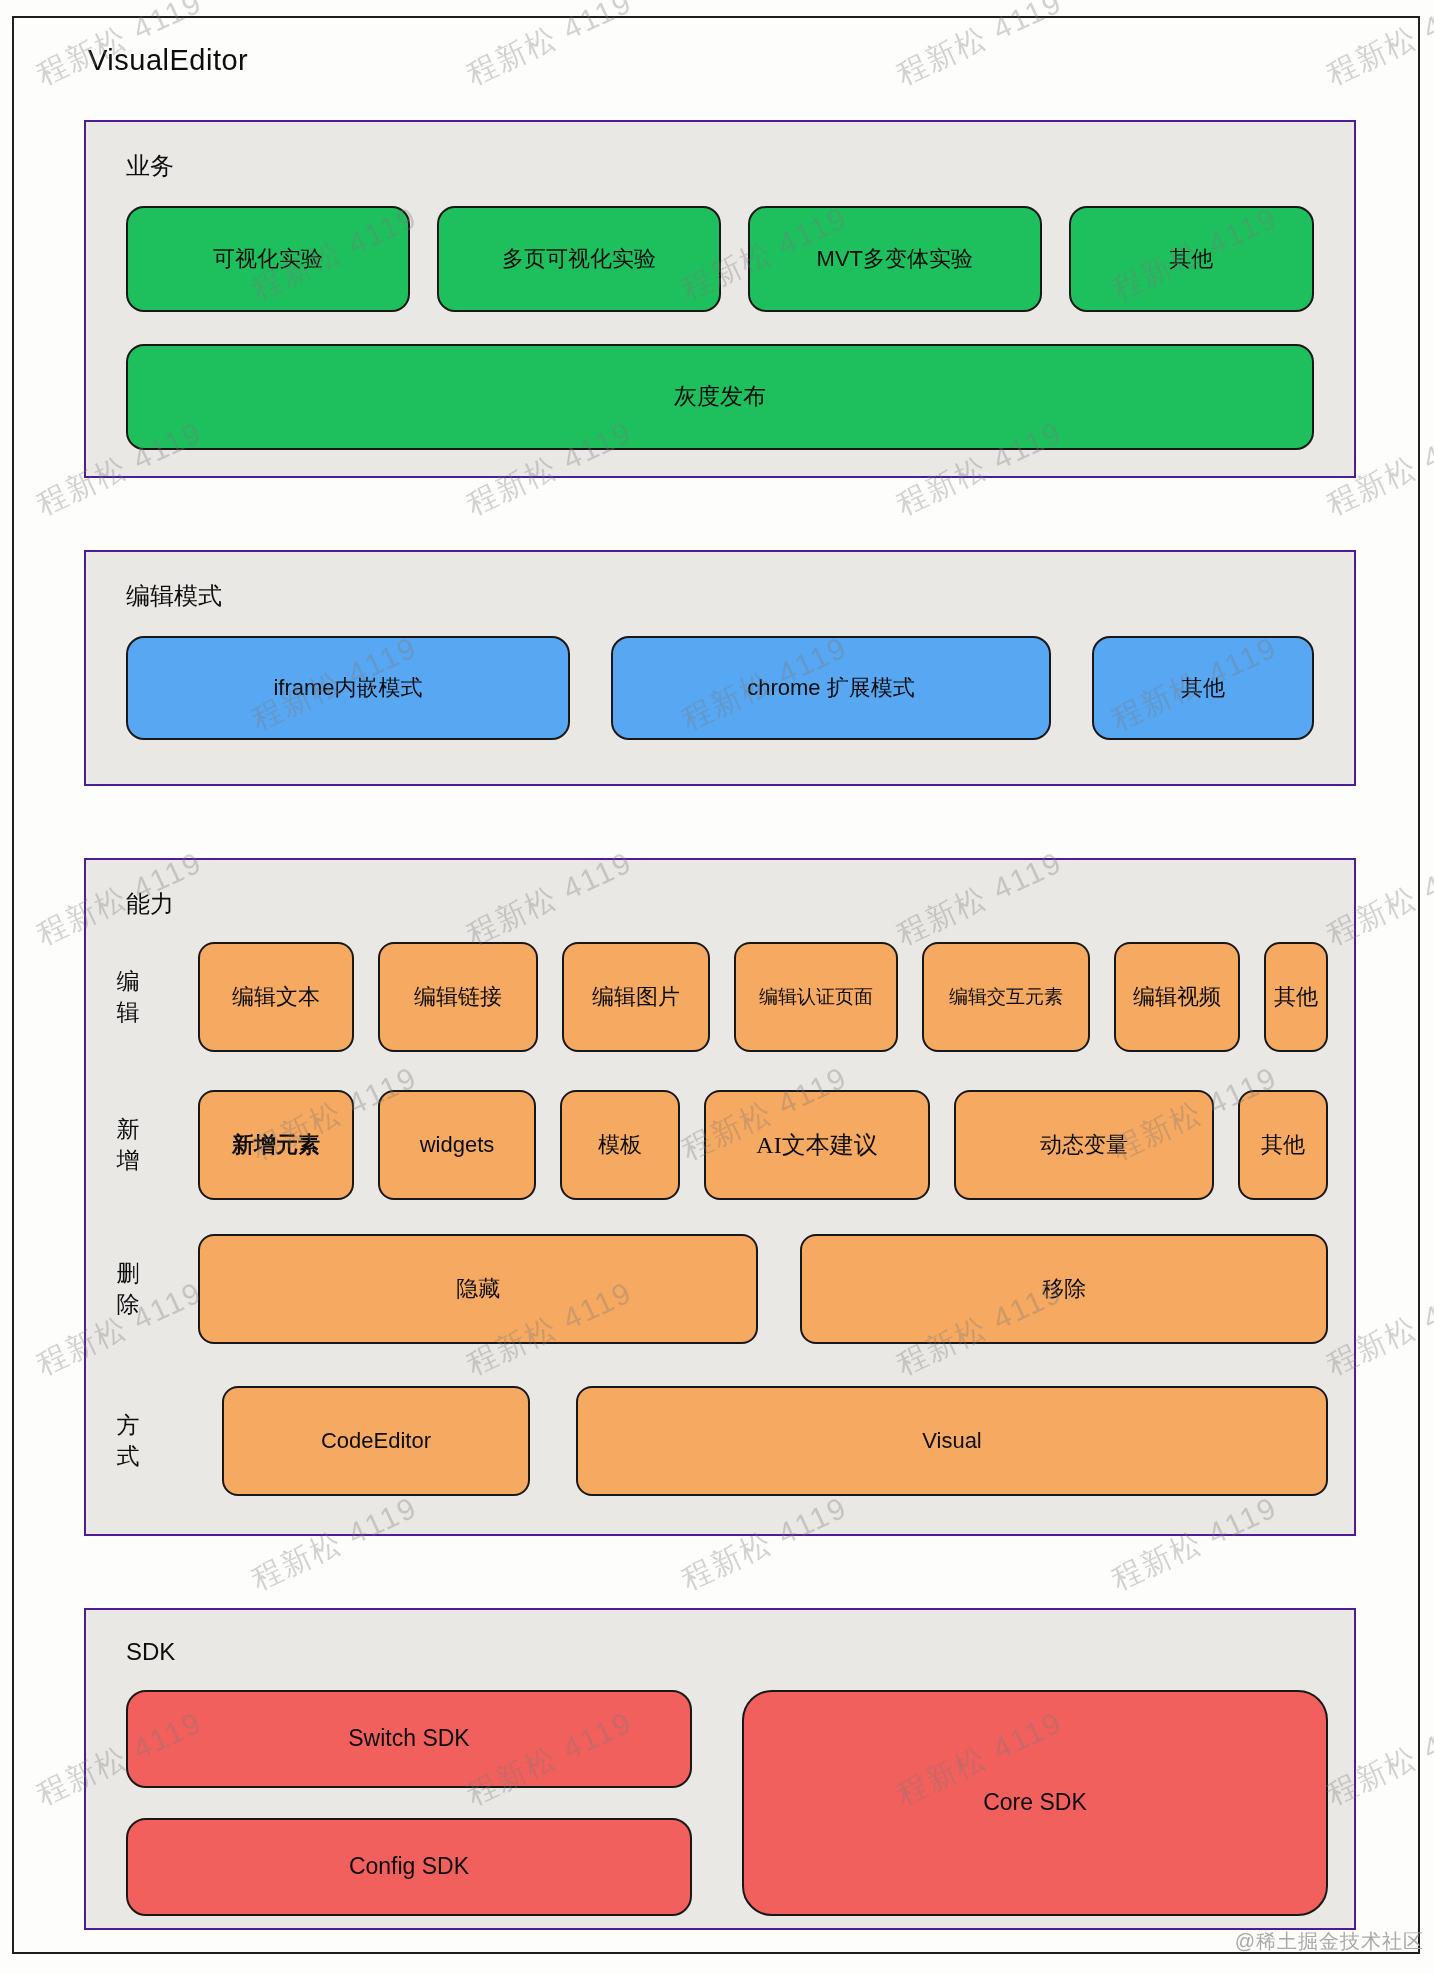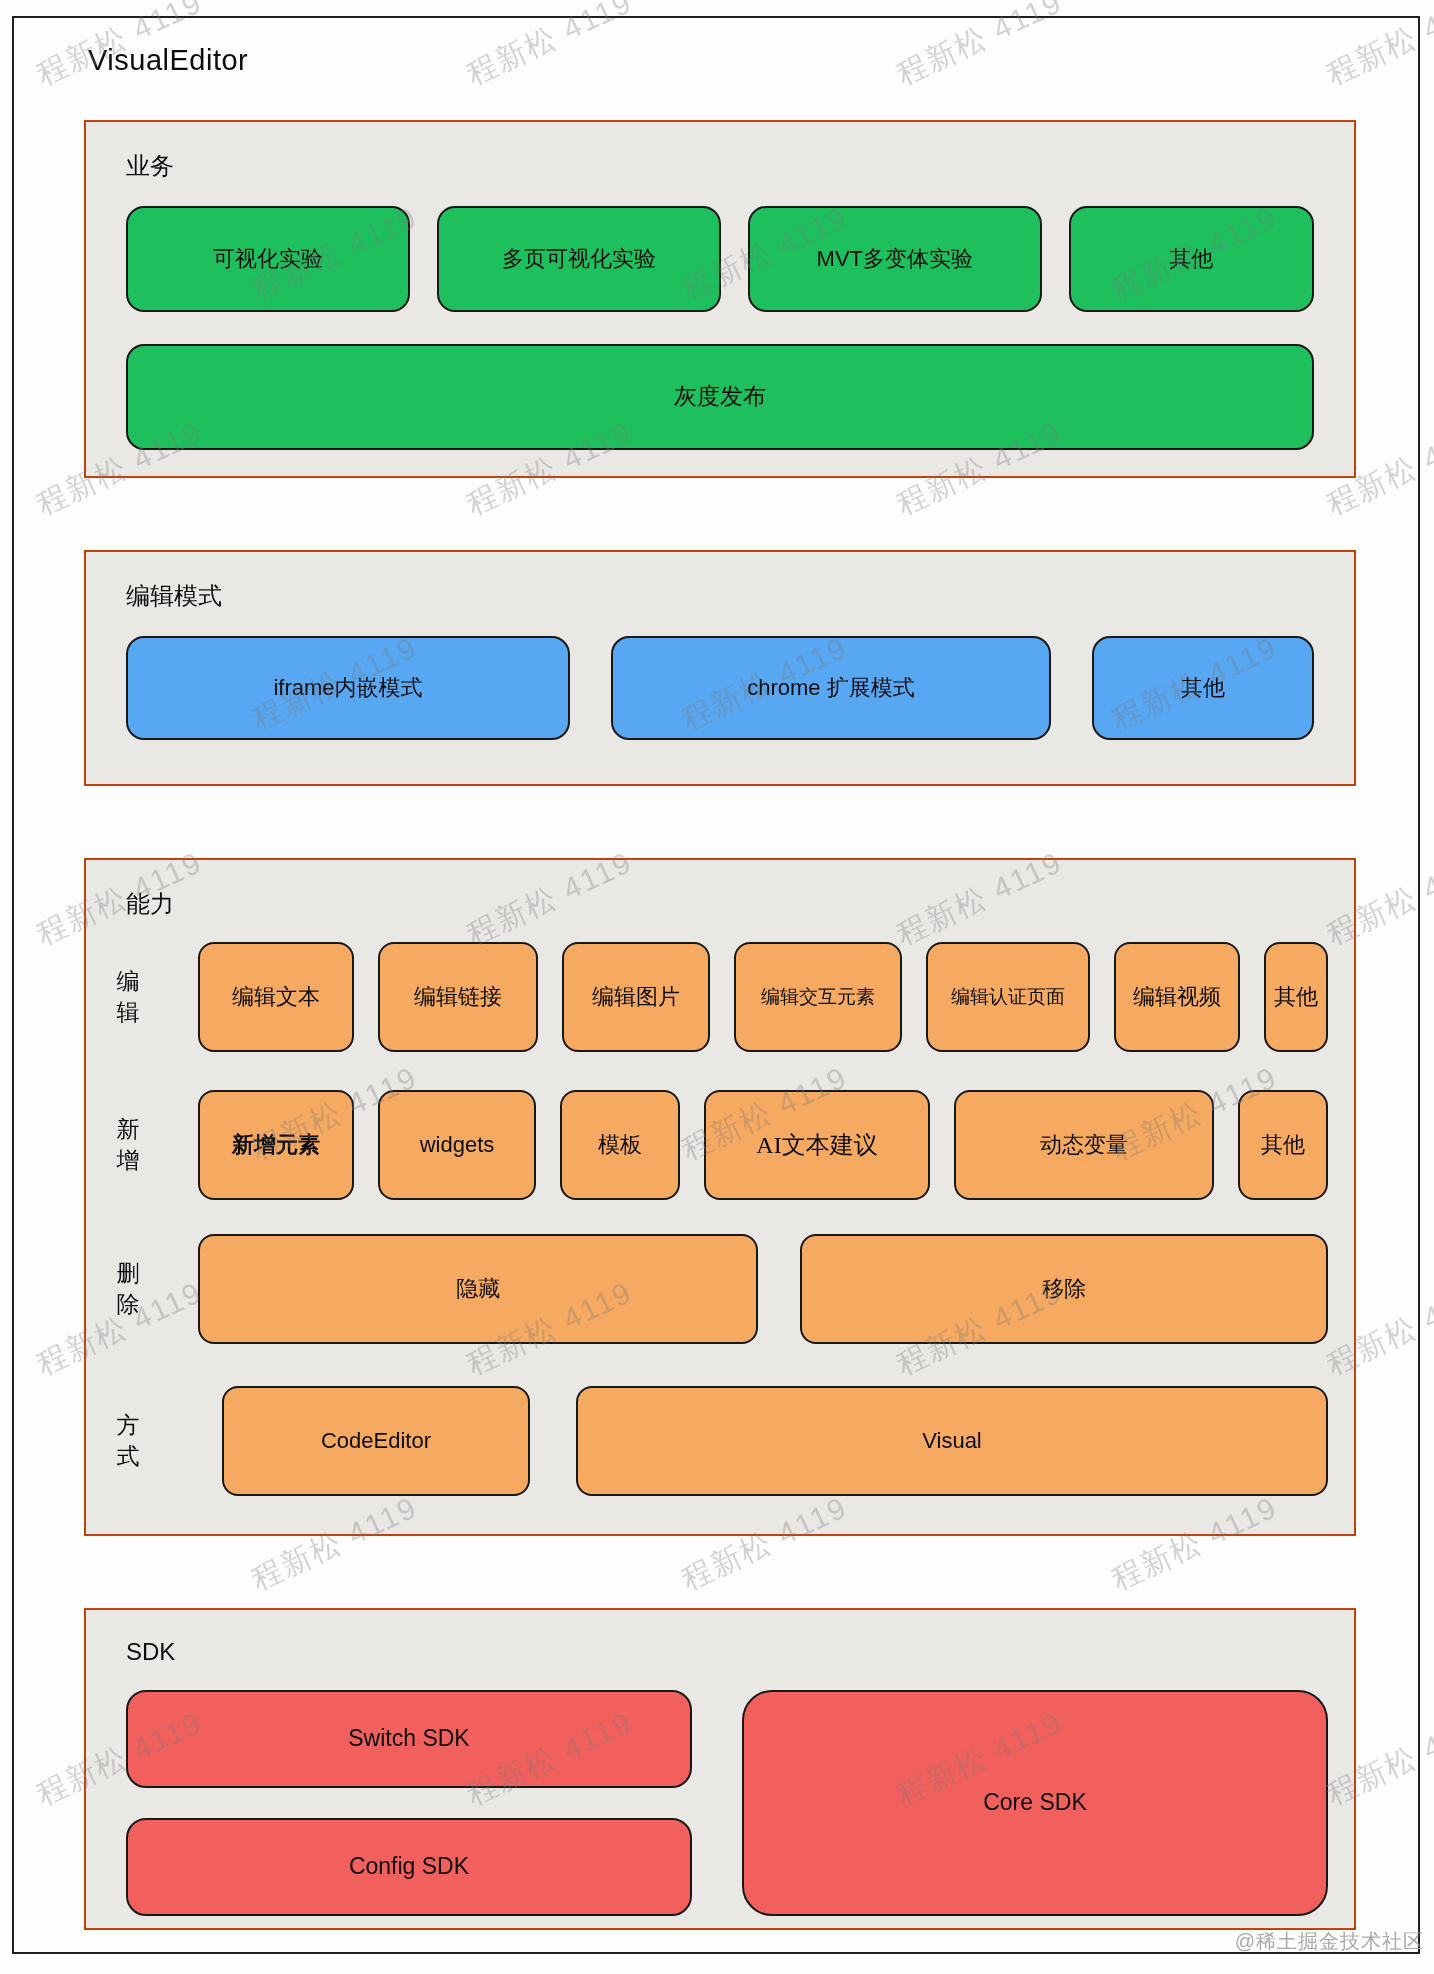--- a/index.html
+++ b/index.html
@@ -13,21 +13,21 @@
     position:absolute; left:12px; top:16px; width:1408px; height:1938px;
     border:2px solid #1f1f1f; box-sizing:border-box; background:transparent;
   }
   .page-title{
     position:absolute; left:88px; top:44px;
     font-size:29px; letter-spacing:.5px; color:#0d0d0d;
   }
   .section{
     position:absolute; left:84px; width:1272px;
     background:var(--section-bg,#e9e8e5);
-    border:2px solid #c2410c; box-sizing:border-box;
+    border:2px solid #4c1d95; box-sizing:border-box;
   }
   .section-label{
     position:absolute; left:40px; top:28px;
     font-size:24px; color:#0d0d0d;
   }
   #sec-business{ top:120px; height:358px; }
   #sec-editmode{ top:550px; height:236px; }
   #sec-capability{ top:858px; height:678px; }
   #sec-sdk{ top:1608px; height:322px; }
 
@@ -135,22 +135,22 @@
   <div class="section" id="sec-capability">
     <div class="section-label">能力</div>
     <div class="cap-rows">
 
       <div class="cap-row cap-row-1">
         <div class="row-label">编辑</div>
         <div class="row-btns">
           <div class="node orange r1-1">编辑文本</div>
           <div class="node orange r1-2">编辑链接</div>
           <div class="node orange r1-3">编辑图片</div>
+          <div class="node orange r1-5 small-text">编辑认证页面</div>
           <div class="node orange r1-4 small-text">编辑交互元素</div>
-          <div class="node orange r1-5 small-text">编辑认证页面</div>
           <div class="node orange r1-6">编辑视频</div>
           <div class="node orange r1-7">其他</div>
         </div>
       </div>
 
       <div class="cap-row cap-row-2">
         <div class="row-label">新增</div>
         <div class="row-btns">
           <div class="node orange r2-1">新增元素</div>
           <div class="node orange r2-2">widgets</div>

